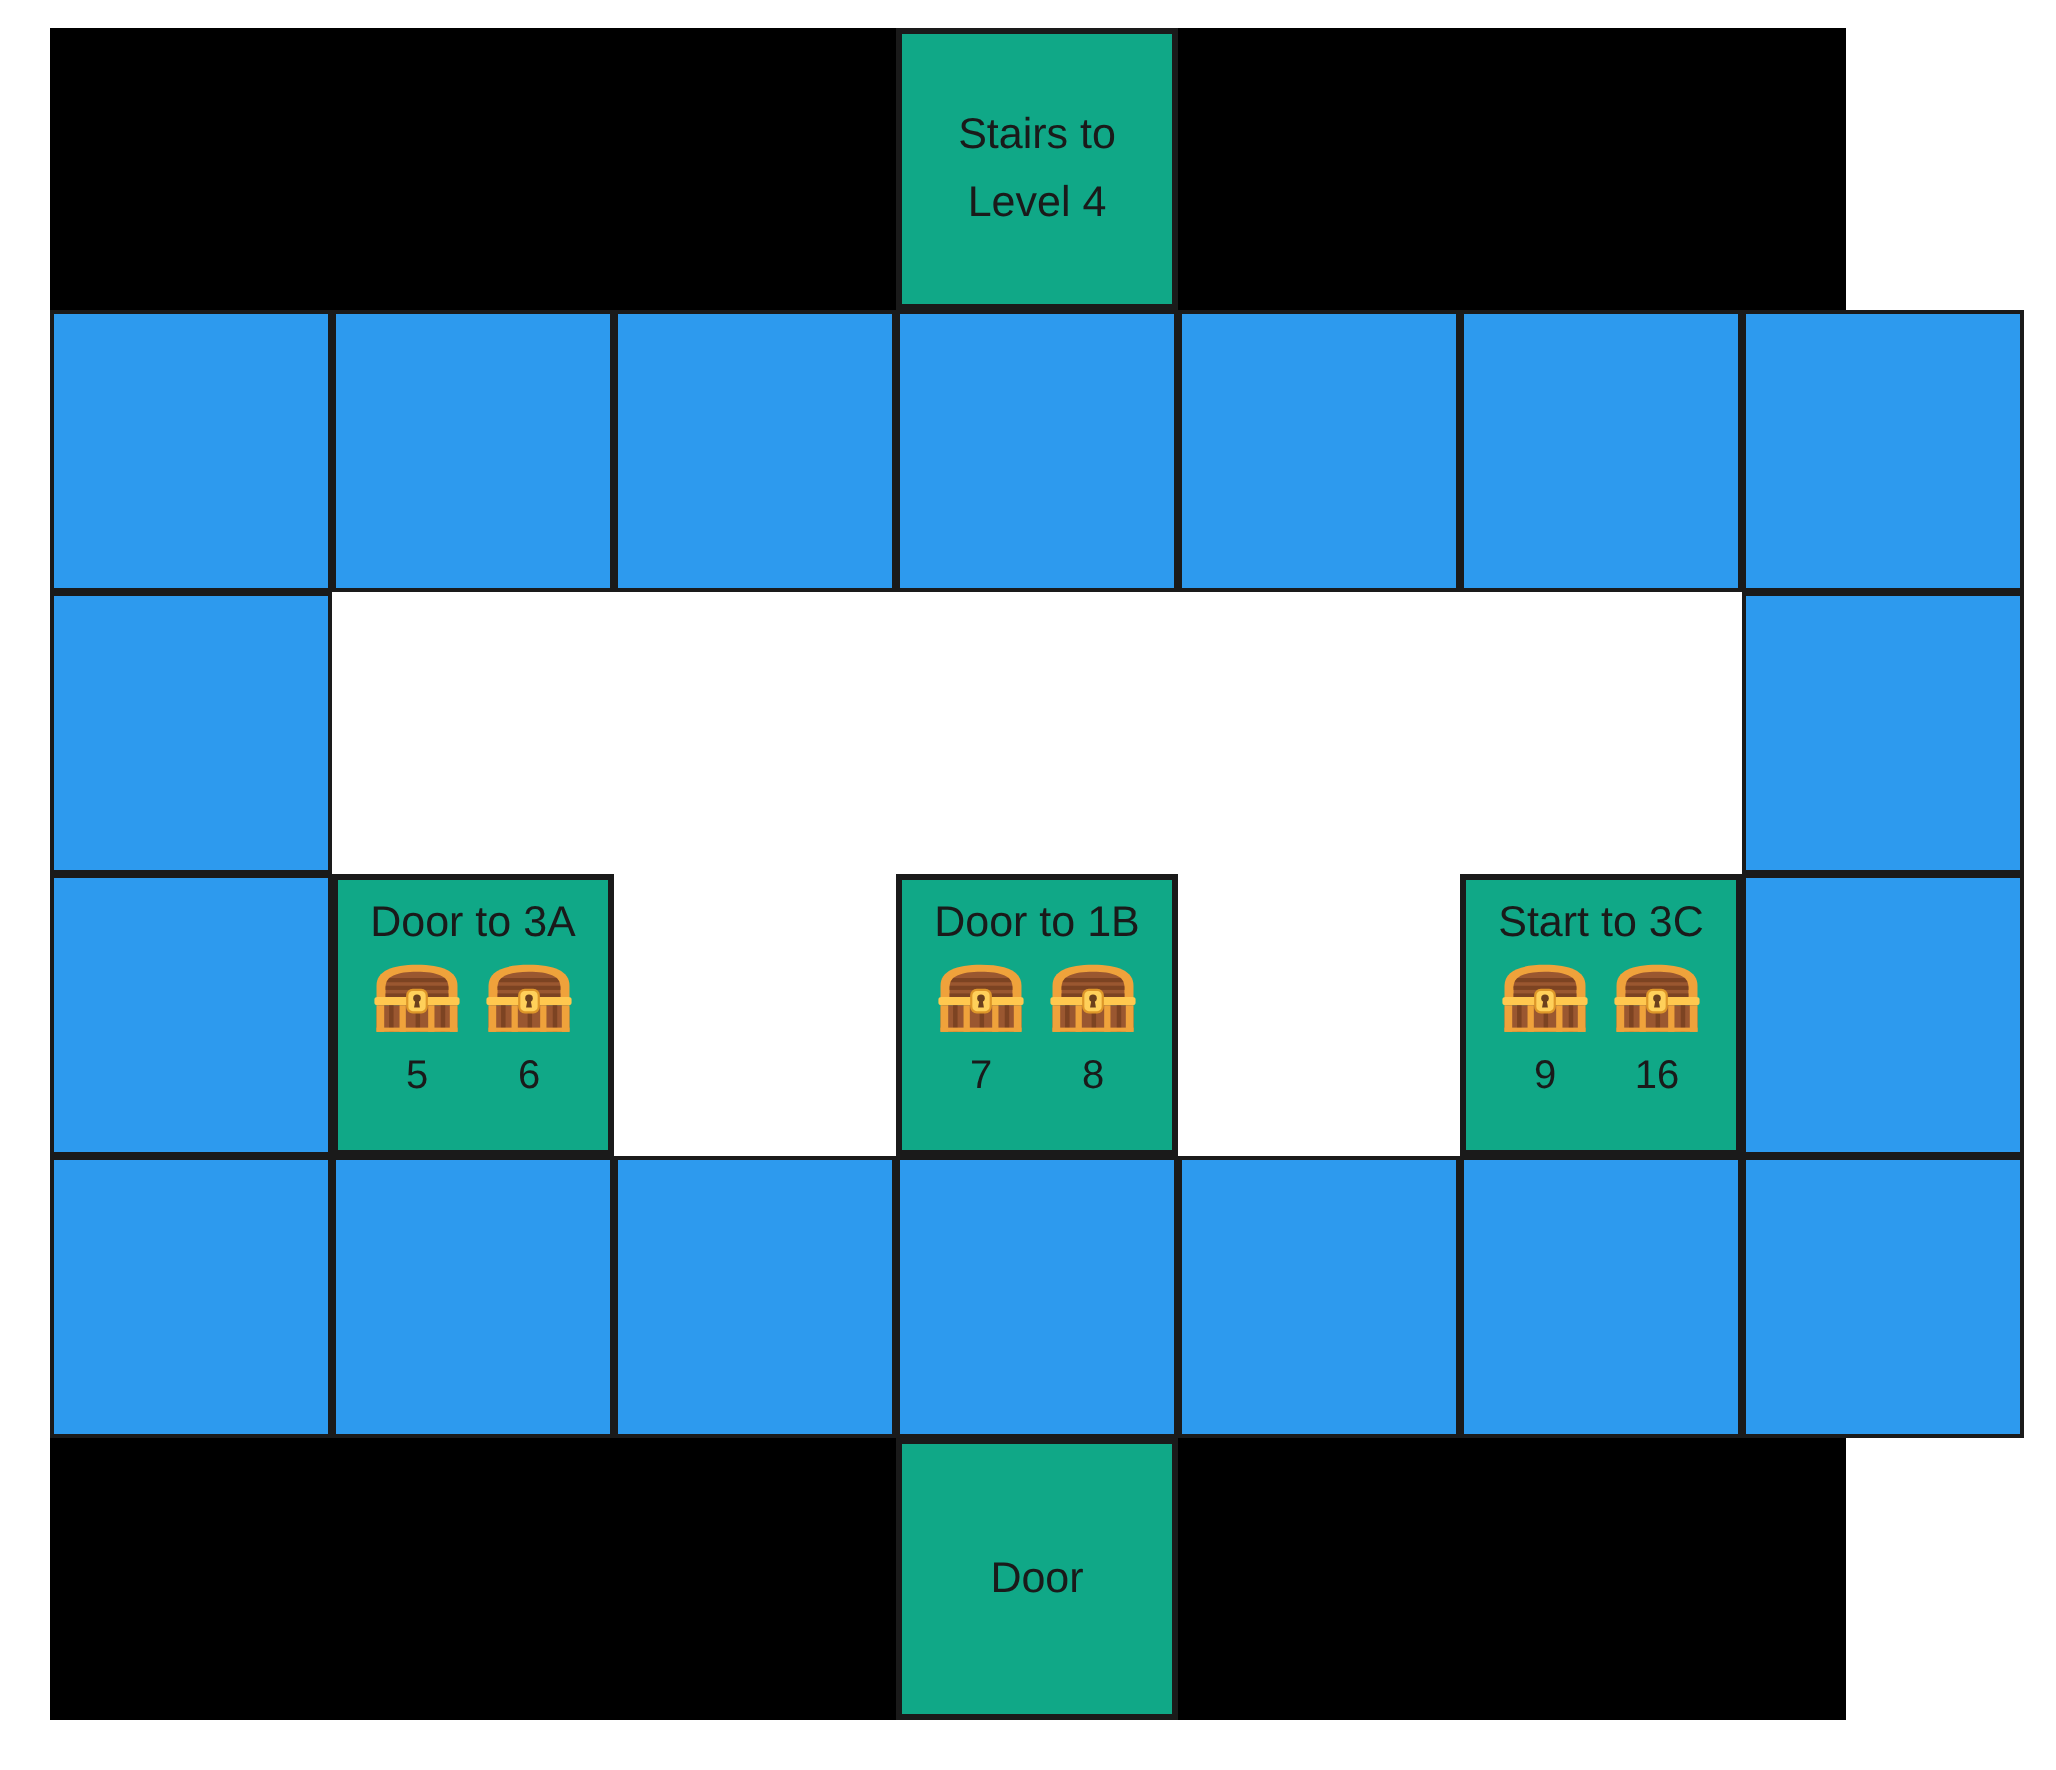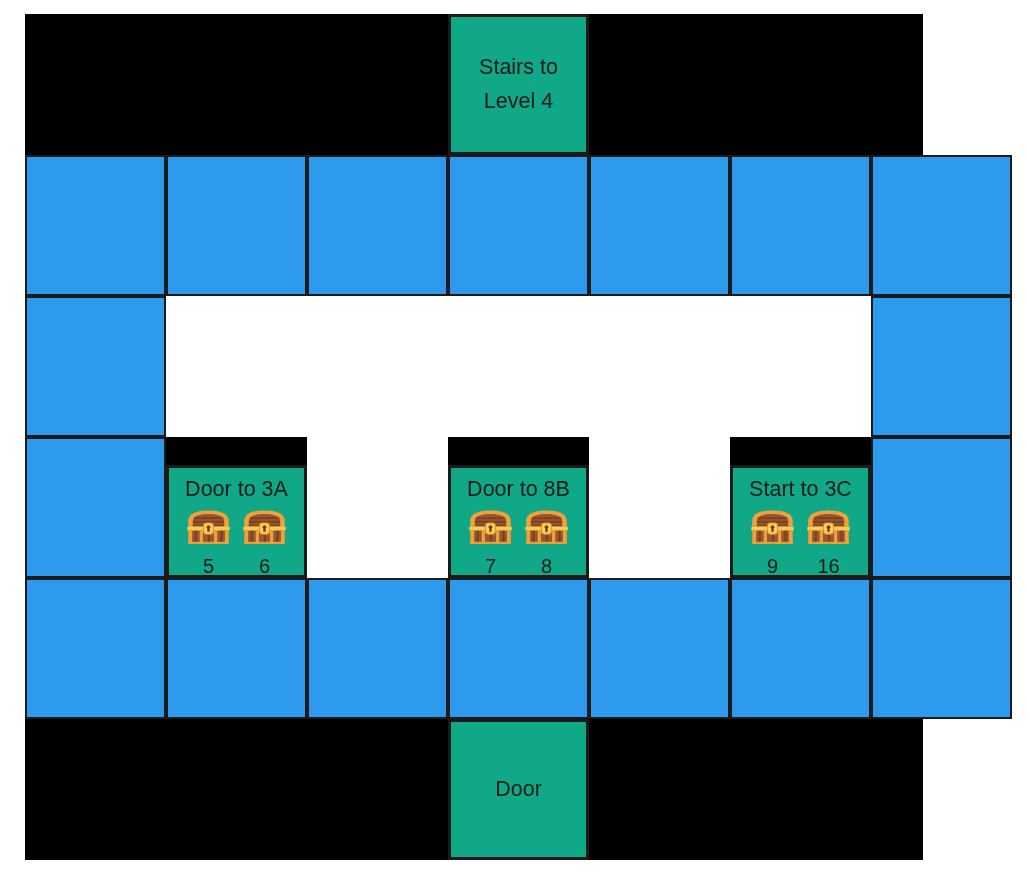--- a/index.html
+++ b/index.html
@@ -42,21 +42,20 @@
     font-size: 21.5px;
     line-height: 1.55;
     color: #1A1A1A;
   }
   .stairs-pad { padding: 0 16px; }
   .door-room {
     display: flex;
     flex-direction: column;
     align-items: center;
     padding-top: 9px;
-    margin-top: 28px;
   }
   .room-title {
     font-size: 21.5px;
     white-space: nowrap;
     color: #1A1A1A;
   }
   .chest-row {
     display: flex;
     gap: 11px;
     margin-top: 7px;
@@ -155,21 +154,21 @@
             <use href="#chest-sym"></use>
           </svg>
         <div class="chest-num">6</div>
       </div>
     </div>
   </div>
 
   <div class="cell open"></div>
 
   <div class="cell room door-room">
-    <div class="room-title">Door to 8B</div>
+    <div class="room-title">Door to 1B</div>
     <div class="chest-row">
       <div class="chest-item">
         <svg class="chest-svg" viewBox="0 0 64 53">
             <use href="#chest-sym"></use>
           </svg>
         <div class="chest-num">7</div>
       </div>
       <div class="chest-item">
         <svg class="chest-svg" viewBox="0 0 64 53">
             <use href="#chest-sym"></use>

